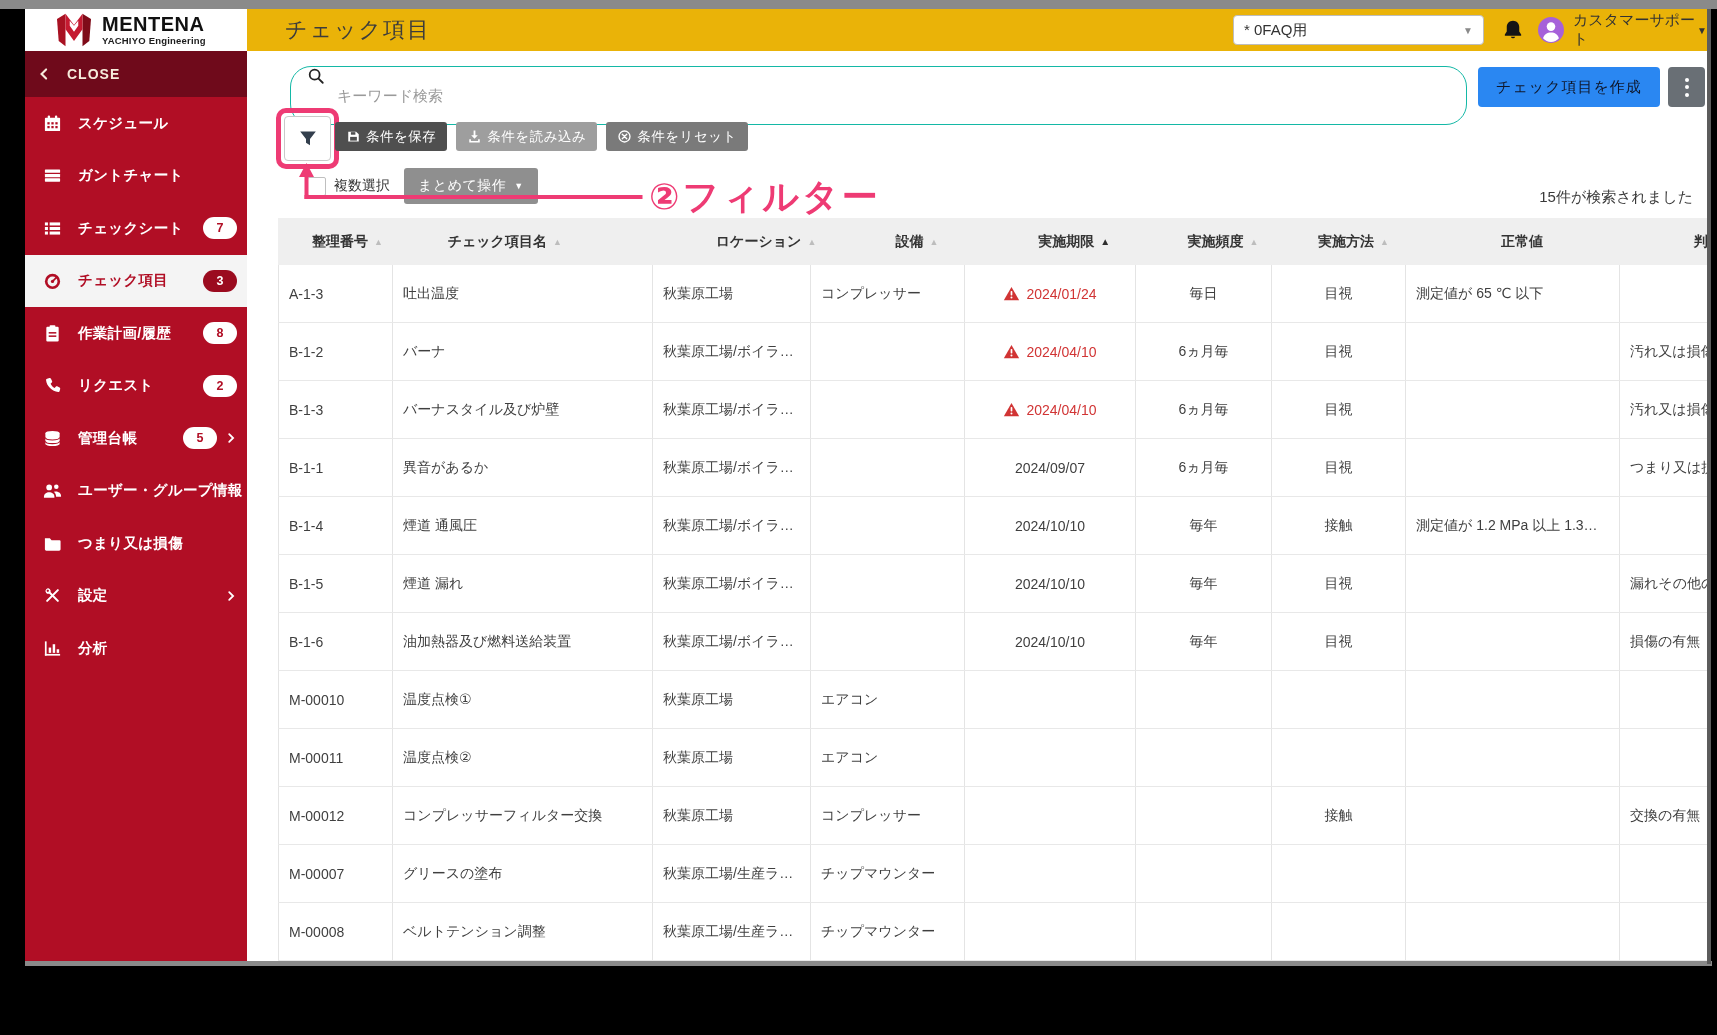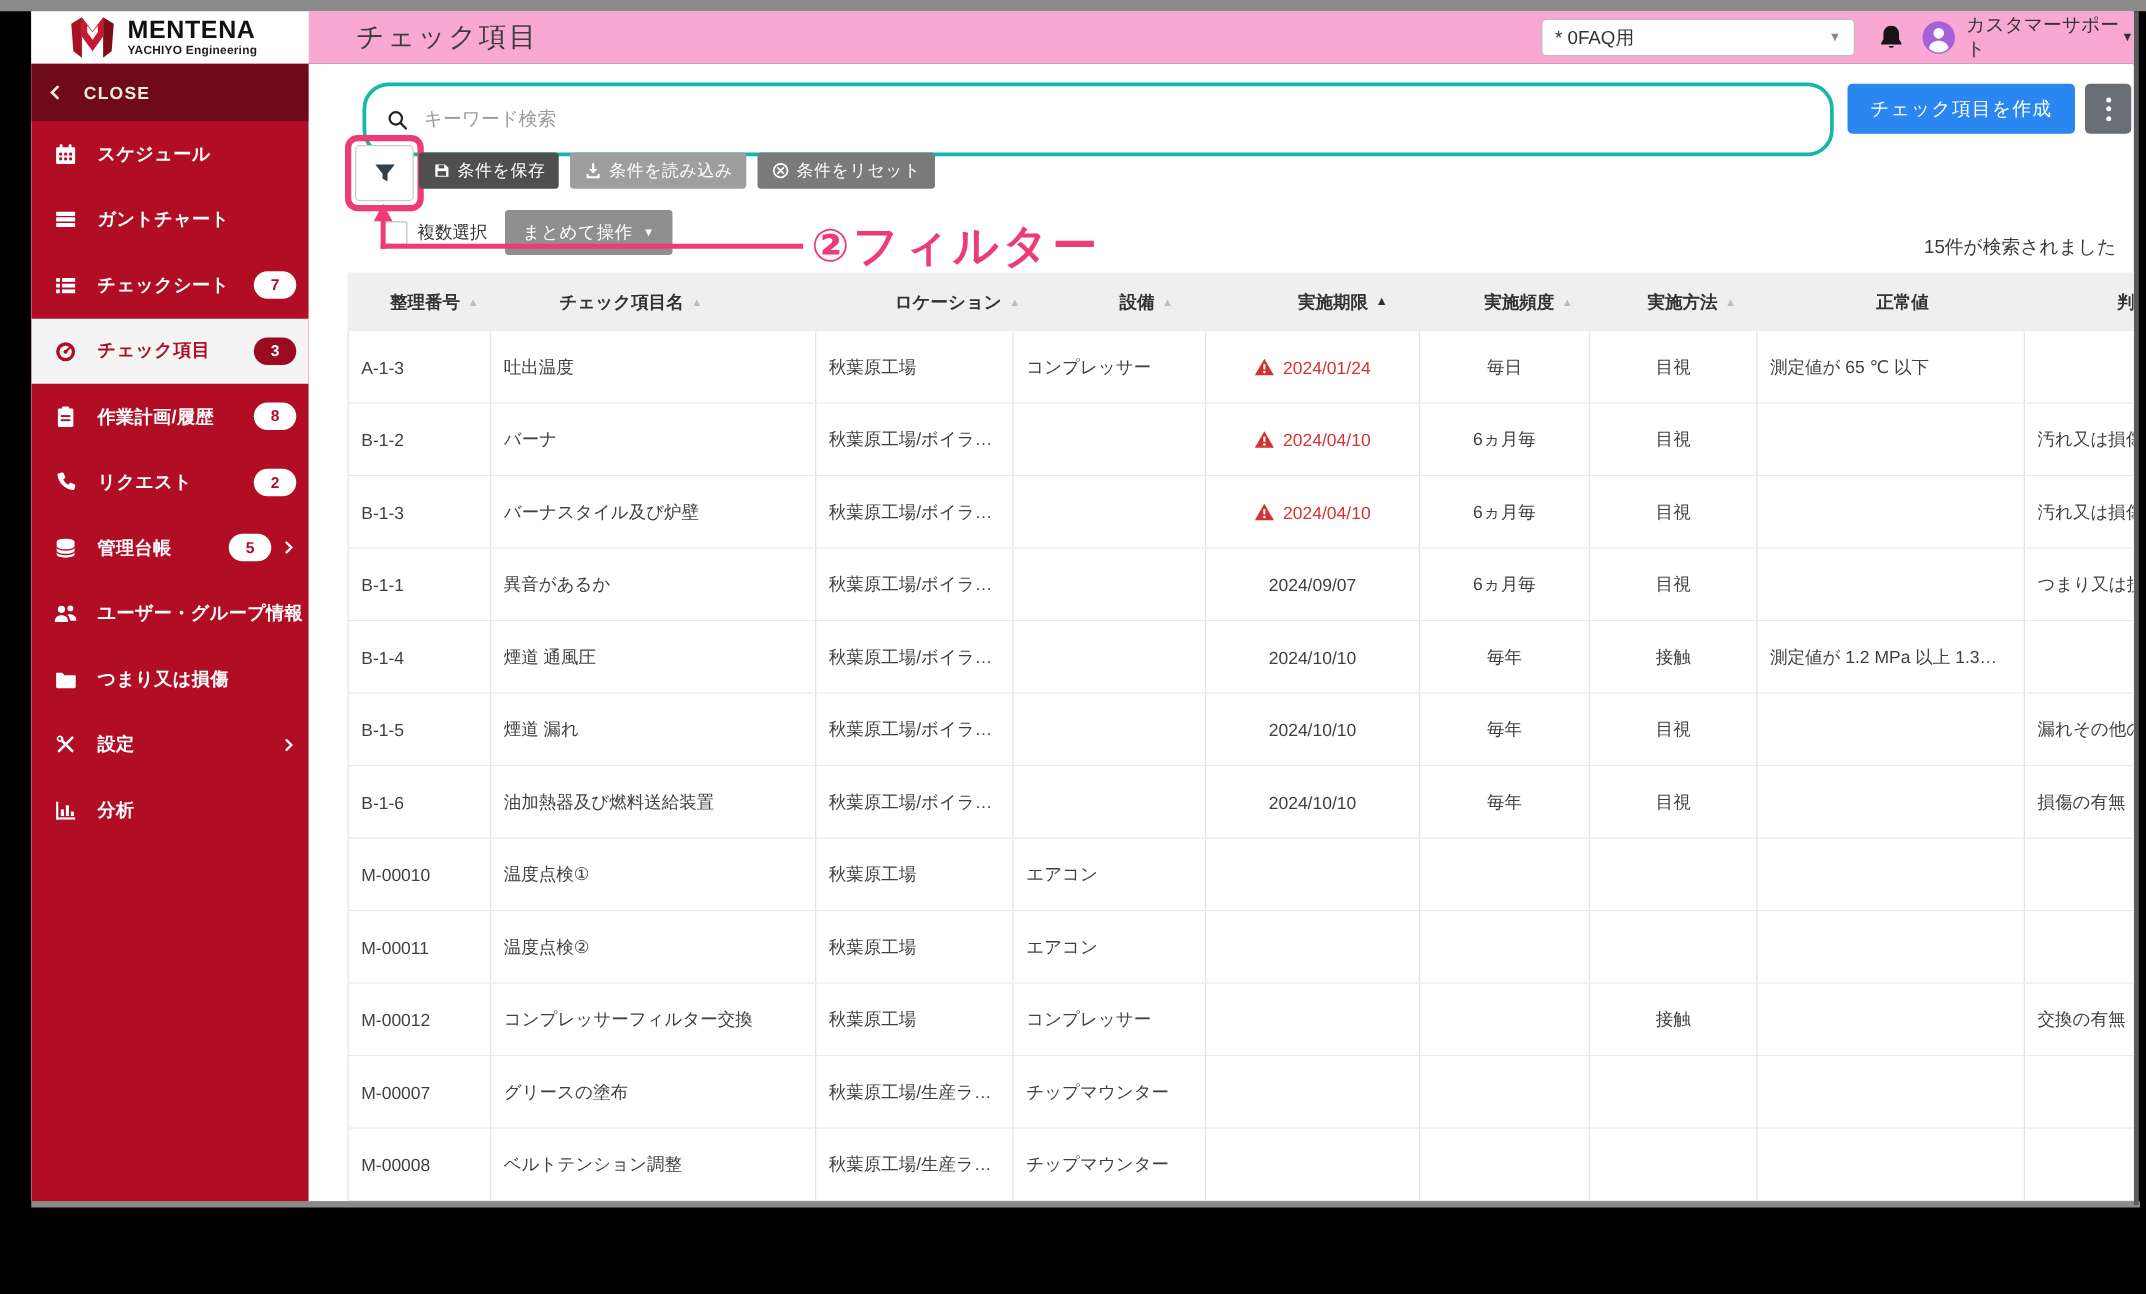--- a/index.html
+++ b/index.html
@@ -4,21 +4,21 @@
 <style>
   html,body{margin:0;padding:0;width:1717px;height:1035px;overflow:hidden;background:#000;
     font-family:"Liberation Sans","DejaVu Sans",sans-serif;}
   :root{--red:#b10e25;--red-dark:#6f0a1b;--blue:#2a87f2;--pink:#ee3b74;--warn:#d13434;--purple:#a661d9;}
   .top-strip{position:absolute;left:0;top:0;width:1717px;height:9px;background:#8a8a8a;}
   .bottom-strip{position:absolute;left:25px;top:961px;width:1687px;height:5px;background:#8a8a8a;}
   .right-strip{position:absolute;left:1707px;top:9px;width:4px;height:955px;background:#5c5c5c;}
   .window{position:absolute;left:25px;top:9px;width:1682px;height:952px;background:#fff;overflow:hidden;}
 
   
-  .topbar{position:absolute;left:0;top:0;width:100%;height:42px;background:#f9a8d4;border-bottom:1px solid #000000;}
+  .topbar{position:absolute;left:0;top:0;width:100%;height:42px;background:#eab308;border-bottom:1px solid #000000;}
   .logo-box{position:absolute;left:0;top:0;width:222px;height:42px;background:#fff;display:flex;align-items:center;}
   .logo-mark{width:38px;height:34px;margin-left:30px;flex:none;}
   .logo-text{margin-left:9px;line-height:1;}
   .brand{font-size:20px;font-weight:700;color:#111;letter-spacing:.5px;}
   .brand-sub{font-size:9.5px;font-weight:700;color:#1c1c1c;margin-top:2px;letter-spacing:.2px;}
   .page-title{position:absolute;left:260px;top:0;height:42px;display:flex;align-items:center;margin:0;
     font-size:22px;font-weight:500;color:#3c3c3c;letter-spacing:2px;}
   .workspace-select{position:absolute;left:1208px;top:6px;width:251px;height:30px;background:#fff;
     border:1px solid #bdbdbd;border-radius:4px;display:flex;align-items:center;box-sizing:border-box;
     padding:0 10px;font-size:15px;color:#333;cursor:pointer;}
@@ -41,28 +41,28 @@
   .s-label{margin-left:13px;font-size:14.5px;font-weight:700;white-space:nowrap;letter-spacing:.3px;}
   .s-flex{flex:1;}
   .s-badge{min-width:34px;height:22px;border-radius:11px;background:#fff;color:var(--red);
     font-size:12.5px;font-weight:700;display:flex;align-items:center;justify-content:center;flex:none;}
   .side-item.active .s-badge{background:#9b0b1f;color:#fff;}
   .s-chev{margin-left:8px;flex:none;width:12px;height:12px;color:#fff;}
   .s-chev svg{width:12px;height:12px;display:block;}
 
   
   .main{position:absolute;left:222px;top:42px;width:1460px;height:910px;background:#fff;overflow:hidden;}
-  .search-box{position:absolute;left:43px;top:15px;width:1177px;height:59px;border:3px solid #14b8a6;
-    border-radius:21px;background:#fff;display:flex;align-items:center;box-sizing:border-box;padding:0 16px;}
+  .search-box{position:absolute;left:43px;top:15px;width:1177px;height:59px;border:1px solid #14b8a6;
+    border-radius:21px;background:#fff;display:flex;box-sizing:border-box;padding:0 16px;}
   .search-box svg{width:18px;height:18px;color:#222;flex:none;}
   .search-box input{border:none;outline:none;flex:1;margin-left:10px;font-size:15px;color:#333;
     font-family:inherit;background:transparent;}
   .search-box input::placeholder{color:#9a9a9a;}
   .create-btn{position:absolute;left:1231px;top:16px;width:182px;height:40px;border:none;border-radius:4px;
-    background:var(--blue);color:#ffffff;font-size:15px;font-family:inherit;cursor:pointer;letter-spacing:1px;}
+    background:var(--blue);color:#0f172a;font-size:15px;font-family:inherit;cursor:pointer;letter-spacing:1px;}
   .kebab-btn{position:absolute;left:1421px;top:16px;width:37px;height:40px;border:none;border-radius:4px;
     background:#696f75;cursor:pointer;display:flex;flex-direction:column;align-items:center;justify-content:center;gap:3.5px;}
   .kebab-btn i{width:4px;height:4px;border-radius:50%;background:#fff;}
 
   .filter-outline{position:absolute;left:29px;top:57px;border:5px solid var(--pink);border-radius:10px;padding:3px;}
   .filter-btn{width:47px;height:45px;background:#fff;border:1px solid #c9c9c9;border-radius:4px;cursor:pointer;
     display:flex;align-items:center;justify-content:center;}
   .filter-btn svg{width:20px;height:20px;color:#333f4d;}
 
   .tool-row{position:absolute;left:88px;top:71px;display:flex;gap:9px;}

